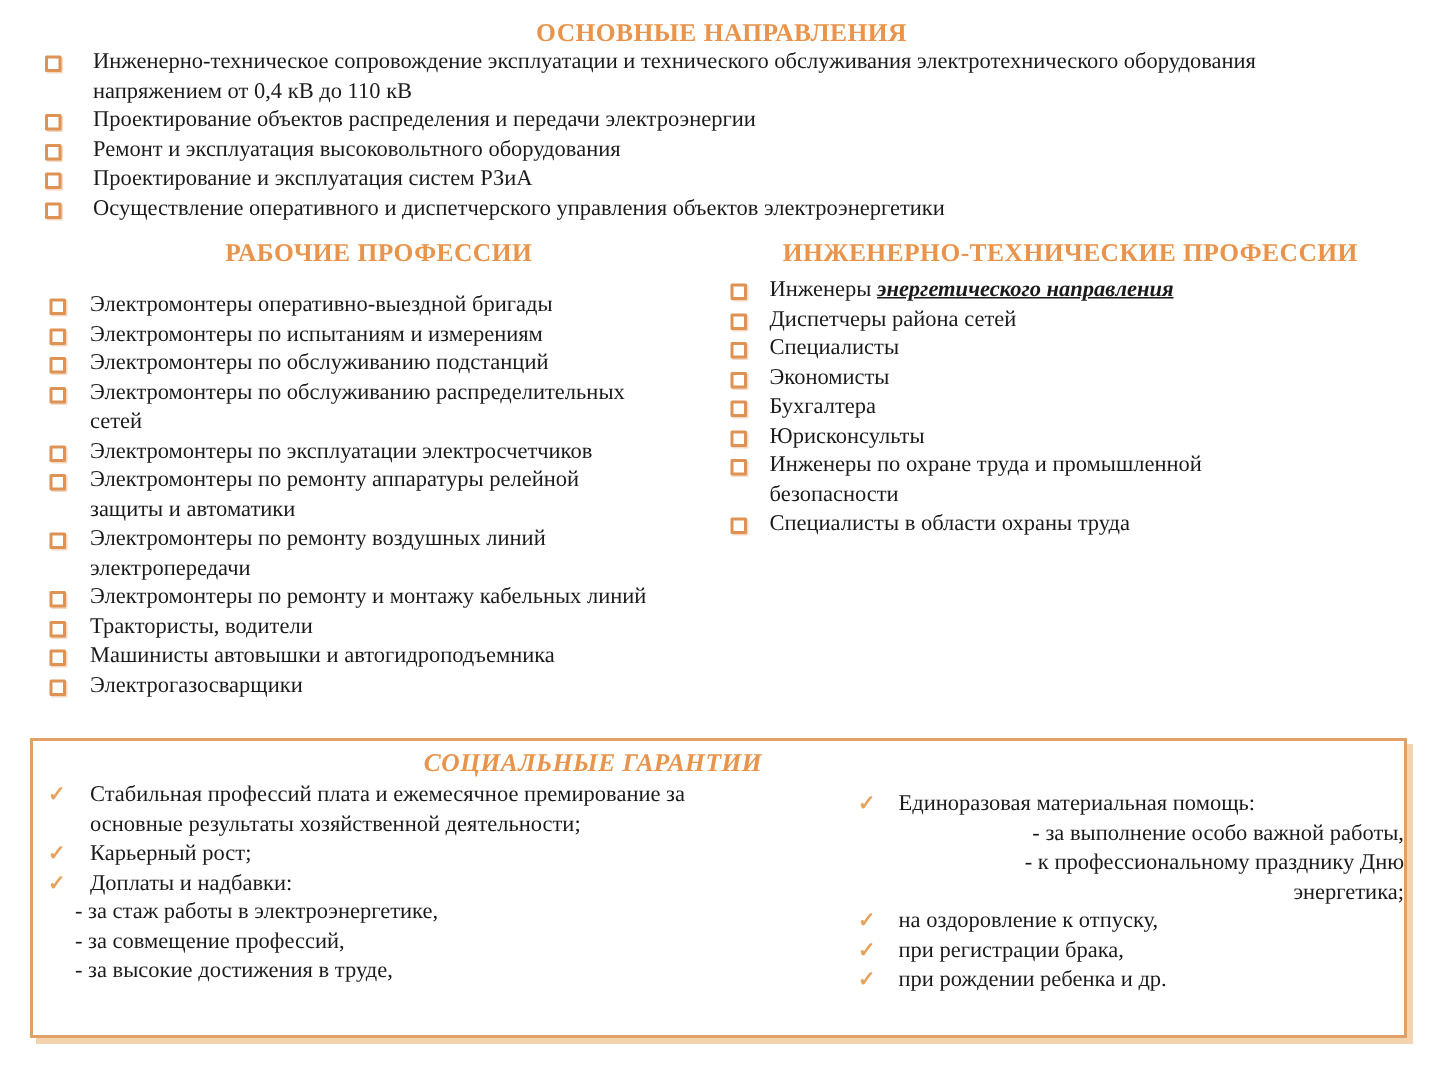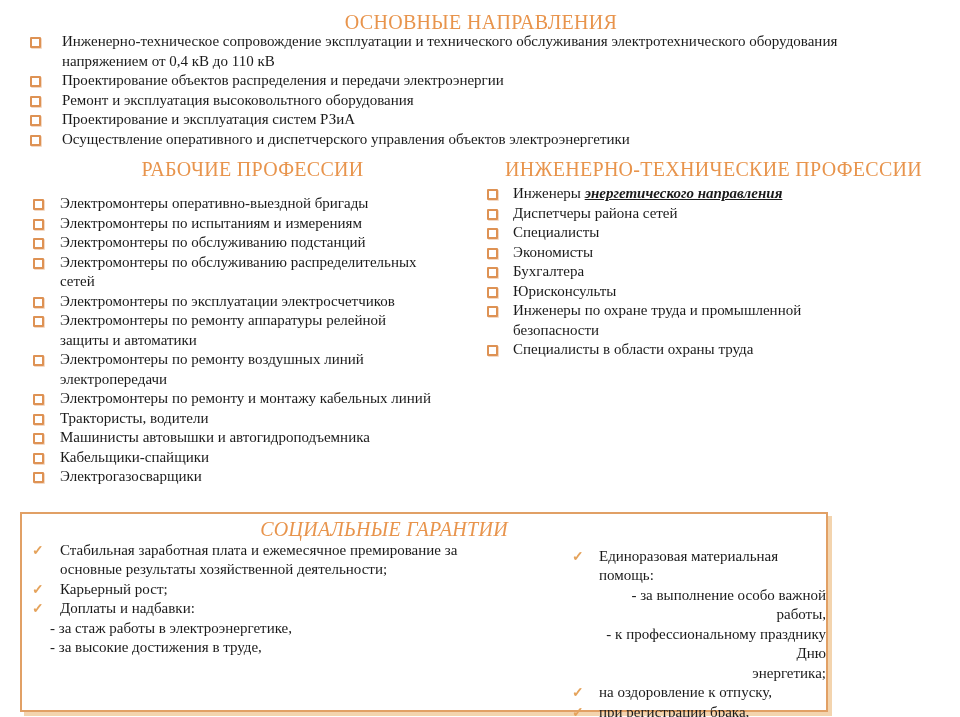--- a/index.html
+++ b/index.html
@@ -7,21 +7,21 @@
     --check:#E5A35C; --shadow:#F3D4AE; --text:#1A1A1A;
   }
   html,body{margin:0;padding:0;}
   body{
     width:960px;height:717px;overflow:hidden;background:#FFFFFF;
     font-family:"Liberation Serif","DejaVu Serif",serif;
     font-size:15px;color:var(--text);
   }
   .slide{padding:12px 18px 0 20px;box-sizing:border-box;}
   .h{
-    font-weight:400;font-size:20px;line-height:20px;color:var(--accent);
+    font-weight:700;font-size:17px;line-height:20px;color:var(--accent);
     text-align:center;letter-spacing:.3px;
   }
   ul.list{list-style:none;margin:0;padding:0;}
   ul.list li{display:flex;align-items:flex-start;line-height:19.5px;}
   .txt{white-space:pre-line;}
   
   .sq{
     flex:0 0 auto;width:7px;height:7px;margin-top:5px;
     border:2px solid var(--bullet);border-radius:1px;background:#fff;
     box-shadow:1px 1px 0 rgba(223,147,85,.35), inset 1px 1px 0 rgba(255,255,255,.7);
@@ -36,21 +36,21 @@
   .col-right{flex:1 1 auto;}
   .col-left ul.list{margin-top:15px;}
   .col-left .sq{margin-left:13px;}
   .col-left .txt{margin-left:16px;max-width:420px;}
   .col-right ul.list{margin-top:5px;}
   .col-right .sq{margin-left:2px;}
   .col-right .txt{margin-left:15px;max-width:335px;}
   .emph{font-weight:700;font-style:italic;text-decoration:underline;}
   
   .box{
-    margin-top:25px;width:808px;height:200px;box-sizing:border-box;
+    margin-top:25px;width:918px;height:200px;box-sizing:border-box;
     border:2px solid var(--border);box-shadow:4px 4px 0 var(--shadow);
     display:flex;background:#fff;
   }
   .bleft{width:492px;flex:0 0 auto;box-sizing:border-box;}
   .bright{flex:1 1 auto;box-sizing:border-box;padding-left:25px;}
   .hsoc{font-style:italic;text-align:right;padding-right:6px;margin-top:5px;}
   ul.sg{margin-top:2px;}
   ul.sg li .mark{
     flex:0 0 38px;box-sizing:border-box;padding-left:10px;
     color:var(--check);font-size:14px;line-height:19.5px;font-weight:700;
@@ -150,24 +150,20 @@
           <li>
             <span class="sq"></span>
             <span class="txt">Трактористы, водители</span>
           </li>
 
           <li>
             <span class="sq"></span>
             <span class="txt">Машинисты автовышки и автогидроподъемника</span>
           </li>
 
-          <li>
-            <span class="sq"></span>
-            <span class="txt">Кабельщики-спайщики</span>
-          </li>
 
           <li>
             <span class="sq"></span>
             <span class="txt">Электрогазосварщики</span>
           </li>
         </ul>
     </div>
     <div class="col-right">
       <div class="h">ИНЖЕНЕРНО-ТЕХНИЧЕСКИЕ ПРОФЕССИИ</div>
       <ul class="list">
@@ -216,39 +212,43 @@
     </div>
   </div>
 
   <div class="box">
     <div class="bleft">
       <div class="h hsoc">СОЦИАЛЬНЫЕ ГАРАНТИИ</div>
       <ul class="list sg">
 
           <li class="check">
             <span class="mark">✓</span>
-            <span class="txt">Стабильная заработная плата и ежемесячное премирование за
+            <span class="txt">Стабильная профессий плата и ежемесячное премирование за
 основные результаты хозяйственной деятельности;</span>
           </li>
 
           <li class="check">
             <span class="mark">✓</span>
             <span class="txt">Карьерный рост;</span>
           </li>
 
           <li class="check">
             <span class="mark">✓</span>
             <span class="txt">Доплаты и надбавки:</span>
           </li>
 
           <li class="sub">
             
             <span class="txt">- за стаж работы в электроэнергетике,</span>
           </li>
 
+          <li class="sub">
+            
+            <span class="txt">- за совмещение профессий,</span>
+          </li>
 
           <li class="sub">
             
             <span class="txt">- за высокие достижения в труде,</span>
           </li>
 
         </ul>
     </div>
     <div class="bright">
       <ul class="list sg sg-right">

